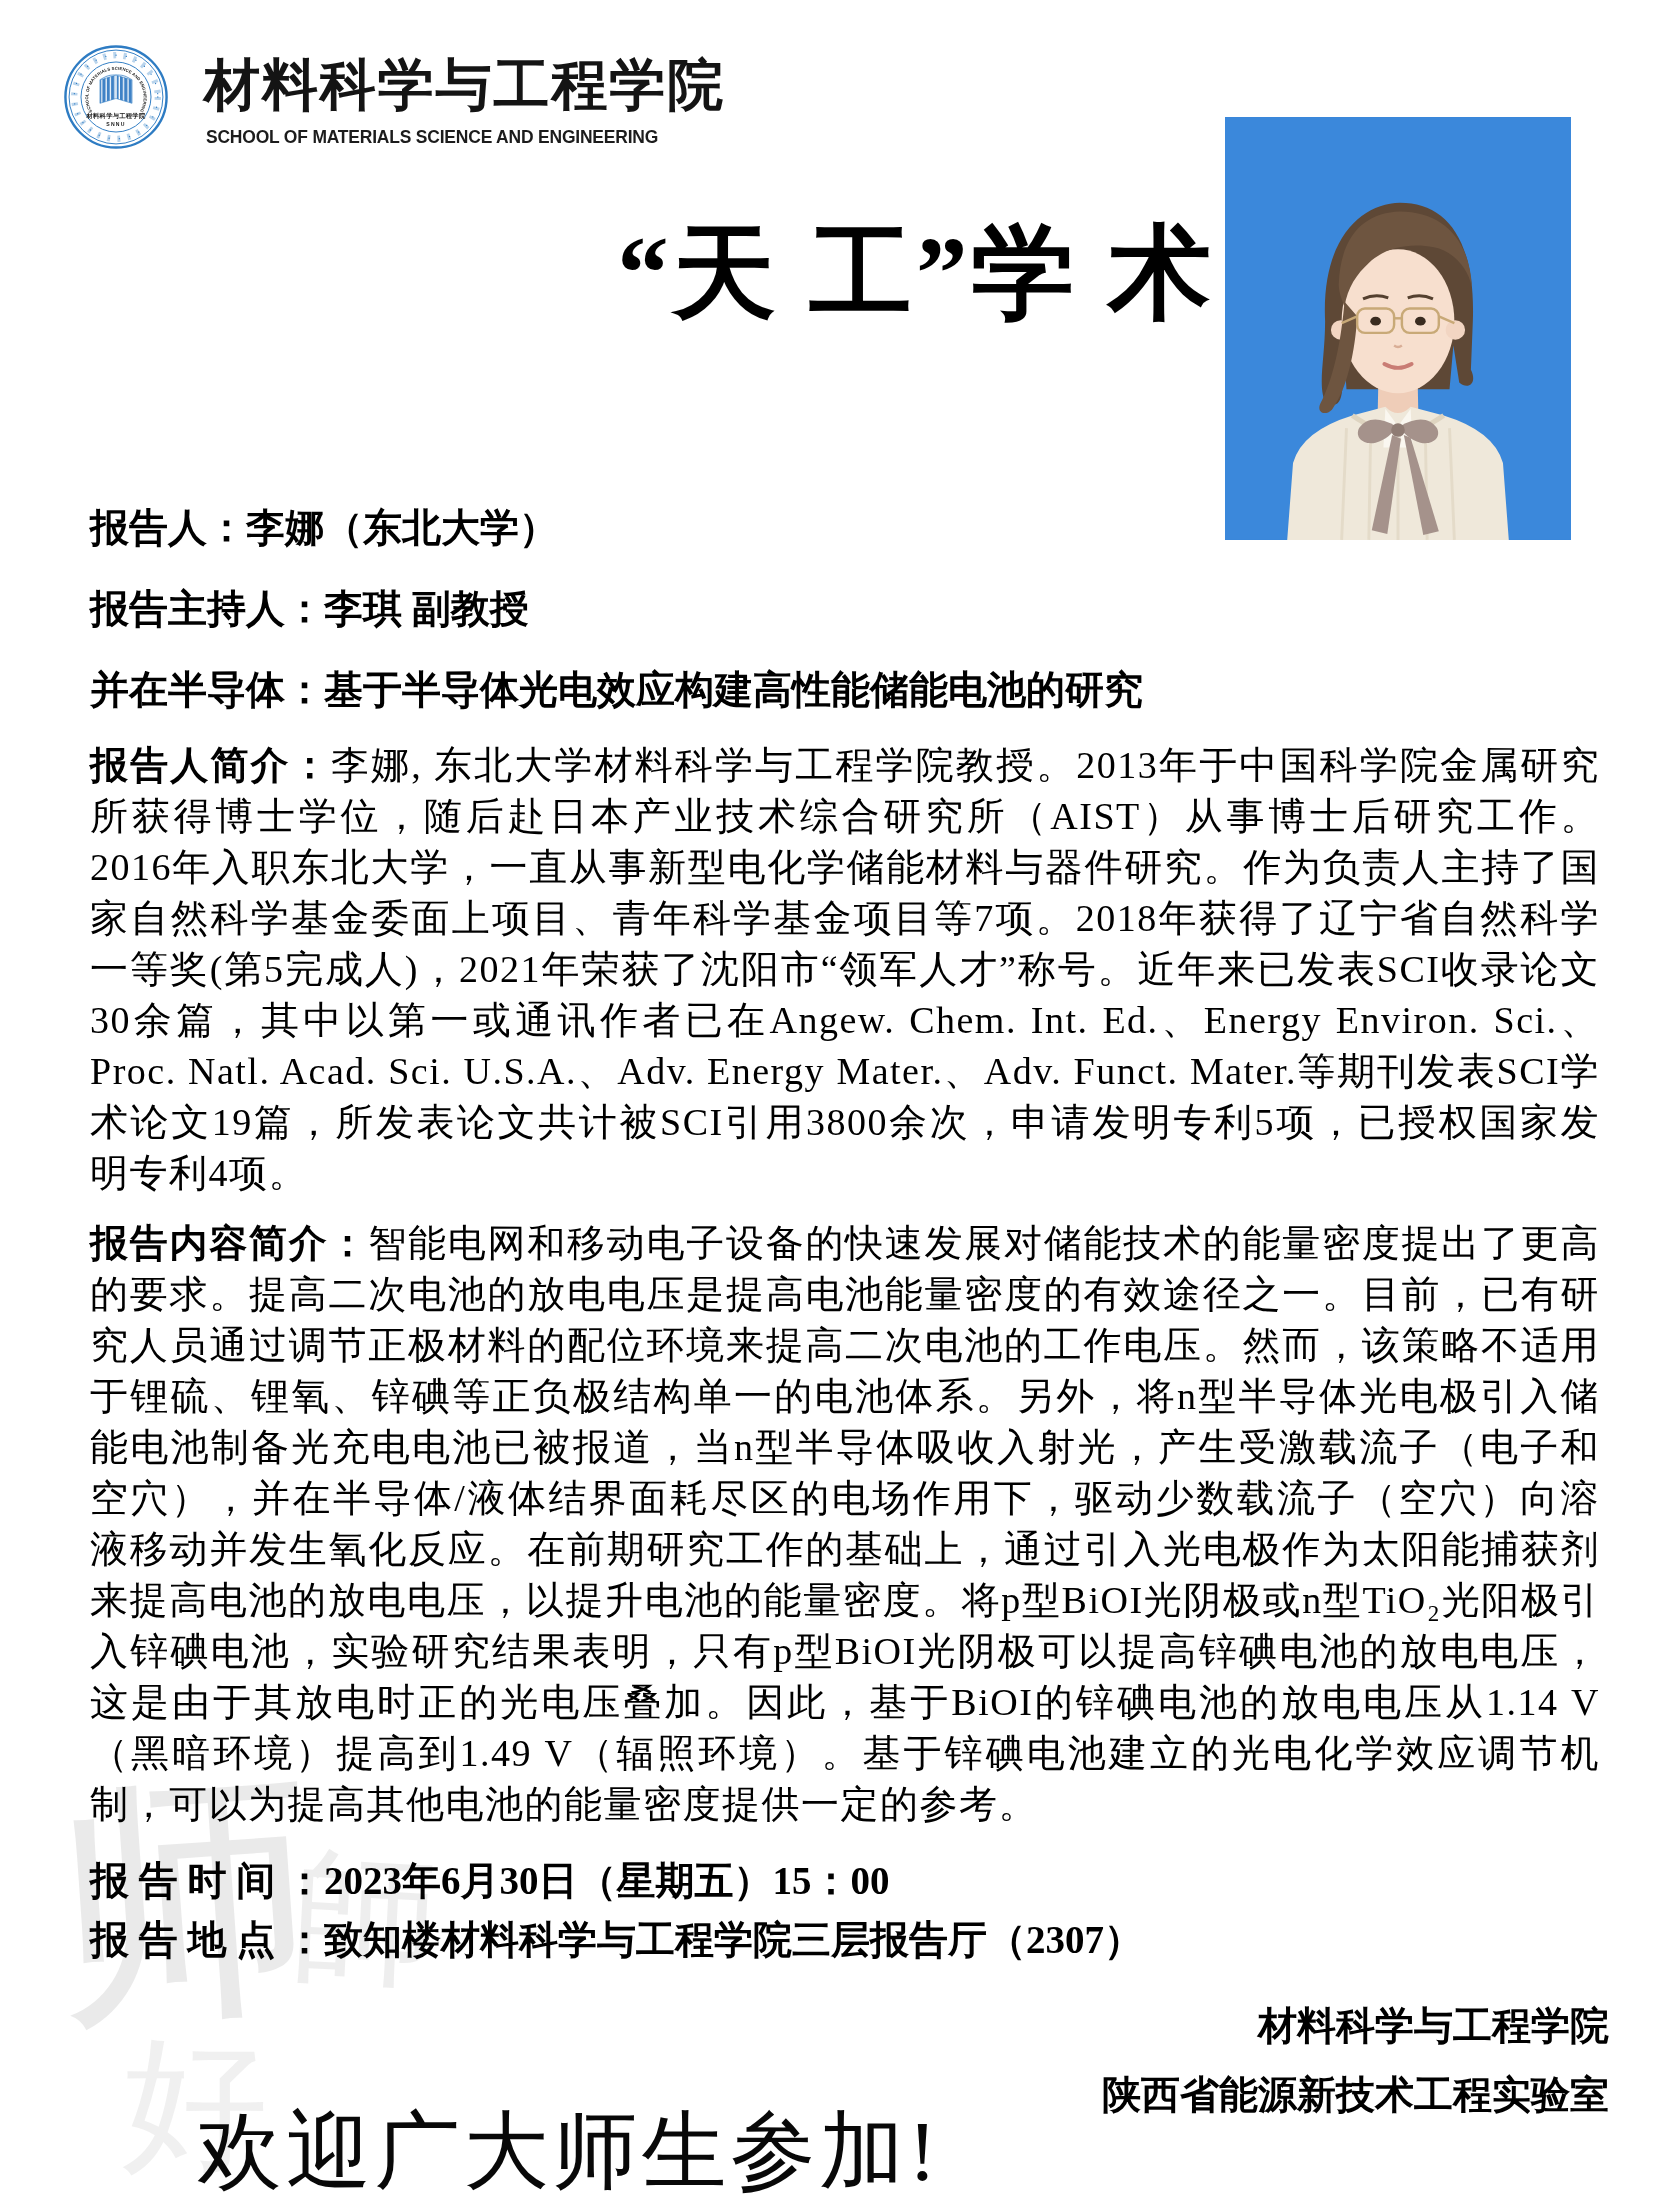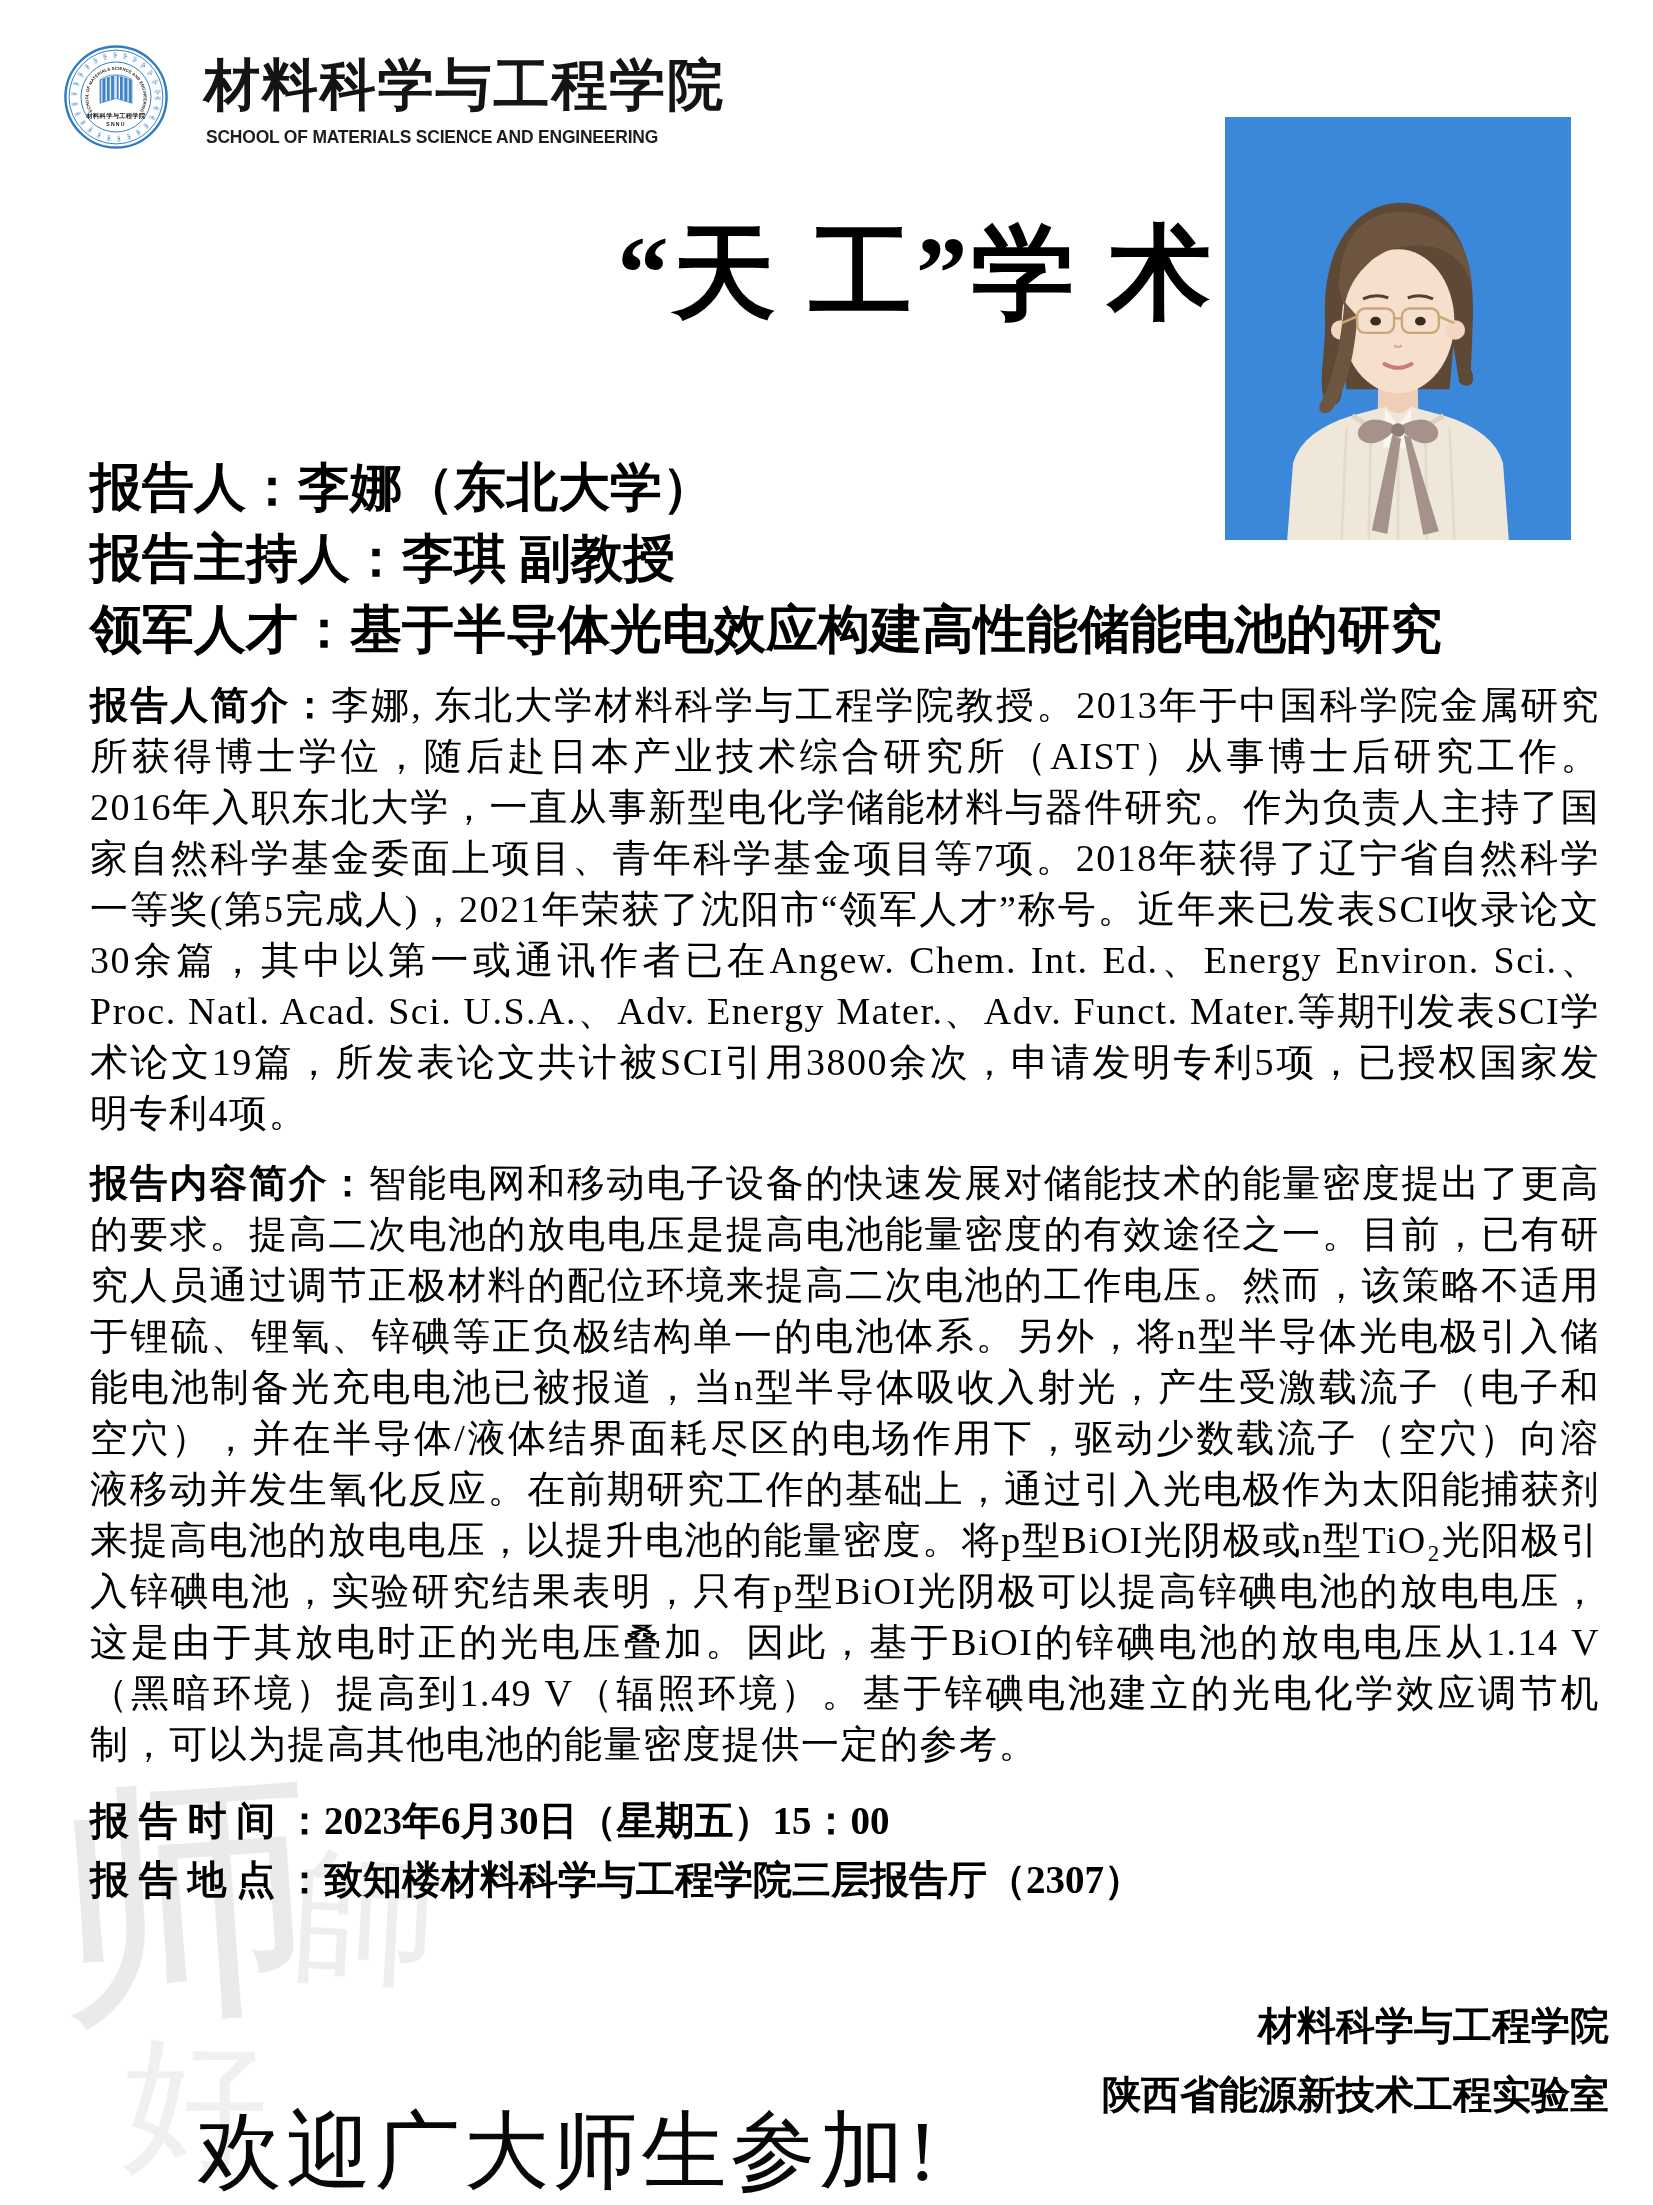--- a/index.html
+++ b/index.html
@@ -28,21 +28,21 @@
   .title-wrap { position:absolute; left:88px; top:214px; width:1400px; text-align:right; }
   .main-title {
     font-size:103px; font-weight:700; line-height:1.15;
     letter-spacing:3.9px; color:#000; white-space:nowrap;
   }
   .issue { margin-top:12.6px; font-size:47px; font-weight:700; letter-spacing:1px; }
   
   .photo { position:absolute; left:1225px; top:117px; width:346px; height:423px; background:#3B88DB; overflow:hidden; }
   
   .content { position:absolute; left:90px; top:467px; width:1510px; }
-  .info-line { font-size:52px; font-weight:700; line-height:41px; margin-bottom:30px; white-space:nowrap; }
+  .info-line { font-size:39px; font-weight:700; line-height:41px; margin-bottom:30px; white-space:nowrap;margin-top:40px; }
   .para {
     font-size:38px; line-height:51px; letter-spacing:1.5px;
     text-align:justify; margin-top:3.9px;
   }
   .para + .para { margin-top:19.4px; }
   .plabel { font-weight:700; }
   .when-where { margin-top:21px; }
   .ww-line { font-size:39px; font-weight:700; line-height:59px; white-space:nowrap; }
   
   .welcome {
@@ -151,21 +151,21 @@
         <path d="M 344,654 L 302,850 L 334,858 L 362,662 Z"></path>
         <path d="M 368,654 L 408,860 L 440,852 L 382,660 Z"></path>
       </g>
     </g>
   </svg>
 </div>
 
 <div class="content">
   <div class="info-line"><span class="plabel">报告人：</span><span>李娜（东北大学）</span></div>
   <div class="info-line"><span class="plabel">报告主持人：</span><span>李琪 副教授</span></div>
-  <div class="info-line"><span class="plabel">领军人才：</span><span>基于半导体光电效应构建高性能储能电池的研究</span></div>
+  <div class="info-line"><span class="plabel">并在半导体：</span><span>基于半导体光电效应构建高性能储能电池的研究</span></div>
 
   <p class="para"><span class="plabel">报告人简介：</span><span>李娜, 东北大学材料科学与工程学院教授。2013年于中国科学院金属研究所获得博士学位，随后赴日本产业技术综合研究所（AIST）从事博士后研究工作。2016年入职东北大学，一直从事新型电化学储能材料与器件研究。作为负责人主持了国家自然科学基金委面上项目、青年科学基金项目等7项。2018年获得了辽宁省自然科学一等奖(第5完成人)，2021年荣获了沈阳市“领军人才”称号。近年来已发表SCI收录论文30余篇，其中以第一或通讯作者已在Angew. Chem. Int. Ed.、Energy Environ. Sci.、Proc. Natl. Acad. Sci. U.S.A.、Adv. Energy Mater.、Adv. Funct. Mater.等期刊发表SCI学术论文19篇，所发表论文共计被SCI引用3800余次，申请发明专利5项，已授权国家发明专利4项。</span></p>
 
   <p class="para"><span class="plabel">报告内容简介：</span><span>智能电网和移动电子设备的快速发展对储能技术的能量密度提出了更高的要求。提高二次电池的放电电压是提高电池能量密度的有效途径之一。目前，已有研究人员通过调节正极材料的配位环境来提高二次电池的工作电压。然而，该策略不适用于锂硫、锂氧、锌碘等正负极结构单一的电池体系。另外，将n型半导体光电极引入储能电池制备光充电电池已被报道，当n型半导体吸收入射光，产生受激载流子（电子和空穴），并在半导体/液体结界面耗尽区的电场作用下，驱动少数载流子（空穴）向溶液移动并发生氧化反应。在前期研究工作的基础上，通过引入光电极作为太阳能捕获剂来提高电池的放电电压，以提升电池的能量密度。将p型BiOI光阴极或n型TiO₂光阳极引入锌碘电池，实验研究结果表明，只有p型BiOI光阴极可以提高锌碘电池的放电电压，这是由于其放电时正的光电压叠加。因此，基于BiOI的锌碘电池的放电电压从1.14 V（黑暗环境）提高到1.49 V（辐照环境）。基于锌碘电池建立的光电化学效应调节机制，可以为提高其他电池的能量密度提供一定的参考。</span></p>
 
   <div class="when-where">
     <div class="ww-line"><span>报 告 时 间 ：</span><span>2023年6月30日（星期五）15：00</span></div>
     <div class="ww-line"><span>报 告 地 点 ：</span><span>致知楼材料科学与工程学院三层报告厅（2307）</span></div>
   </div>
 </div>

